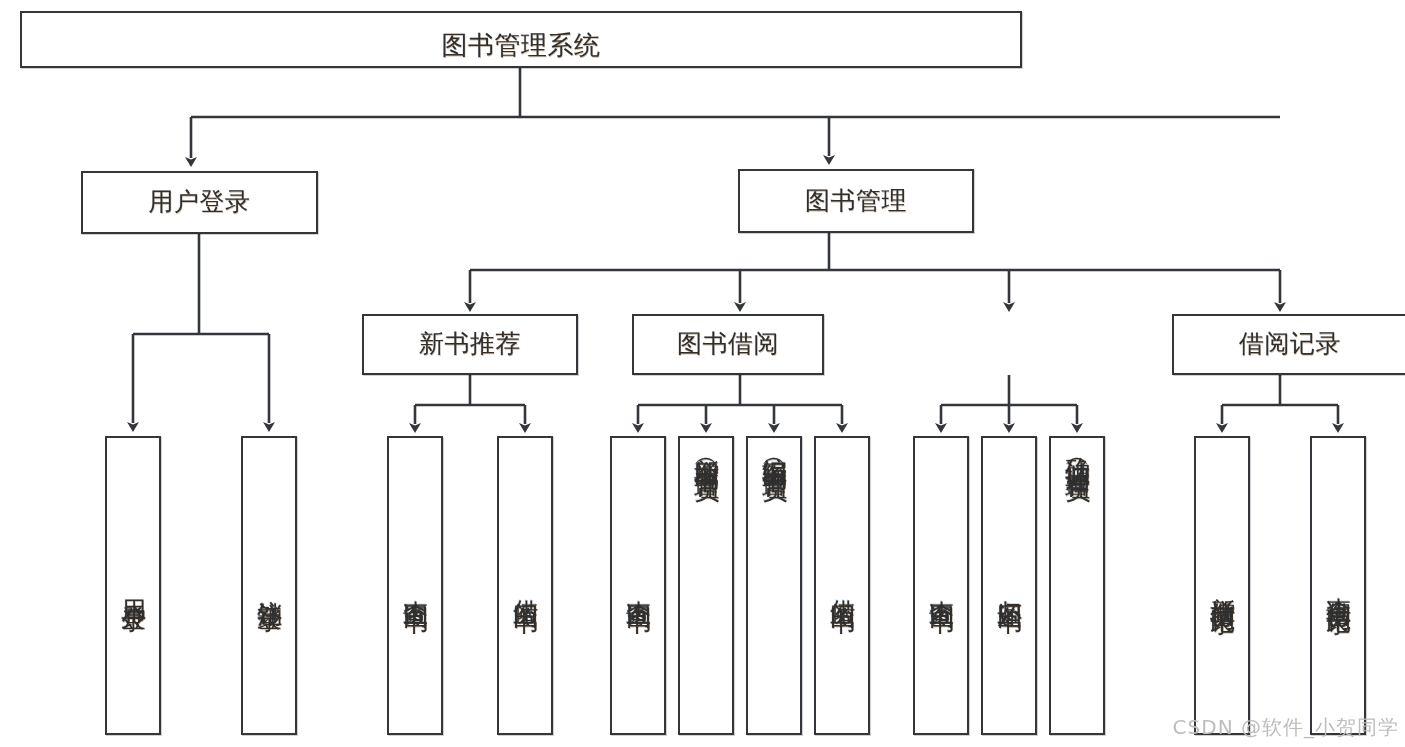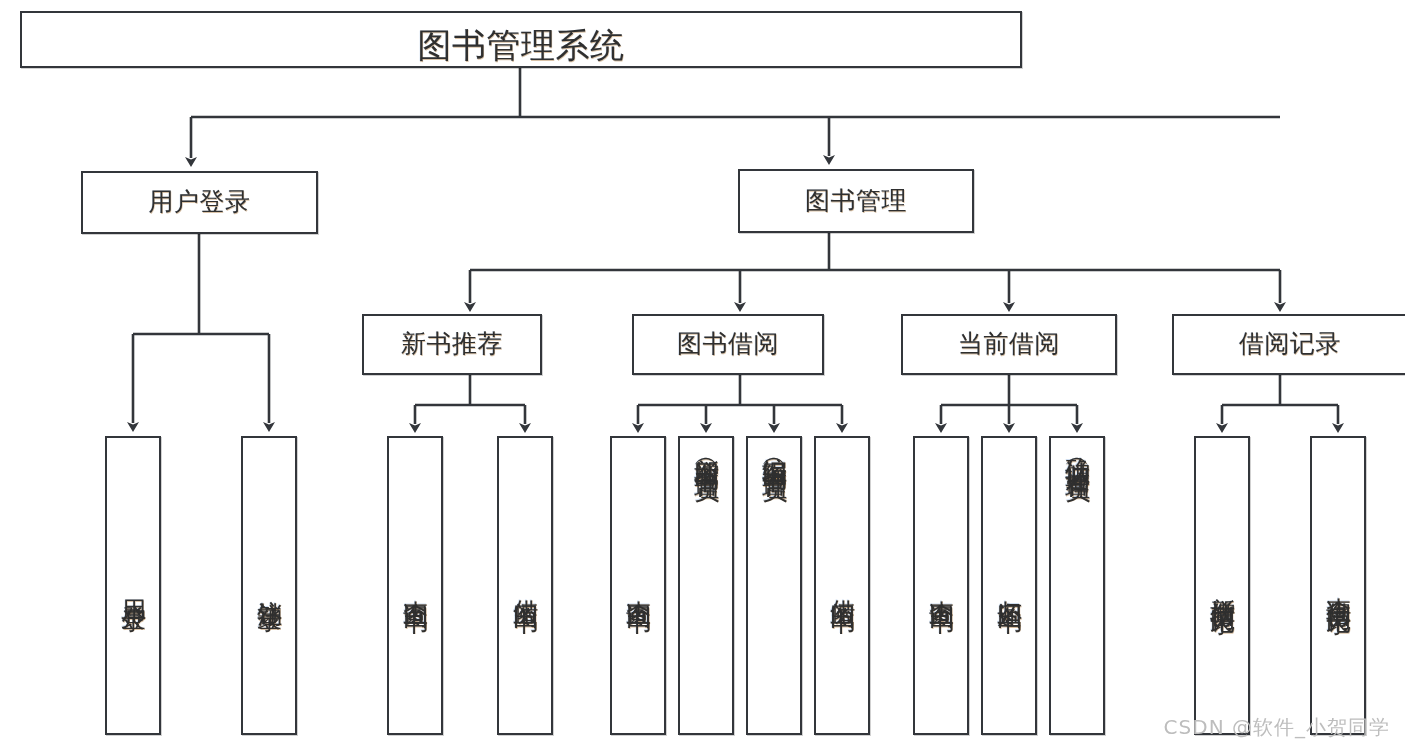--- a/index.html
+++ b/index.html
@@ -54,24 +54,24 @@
   .node.vert .lbl {
     writing-mode: vertical-rl;
     text-orientation: upright;
     font-size: 25px;
     letter-spacing: 3px;
     white-space: nowrap;
   }
   .node.vert.center-v {
     align-items: center;
   }
-  #root-node .lbl { font-size: 34px; margin-top: 12px; }
+  #root-node .lbl { font-size: 26px; margin-top: 12px; }
   .watermark {
     position: absolute;
-    right: 15px;
+    right: 6px;
     bottom: 6px;
     font-size: 20px;
     color: #bdbdbd;
     letter-spacing: 1px;
     white-space: nowrap;
   }
 </style>
 </head>
 <body>
 
@@ -131,28 +131,25 @@
     <span class="lbl">图书管理系统</span>
   </div>
 
   <div class="node horiz" style="left:81px; top:171px; width:237px; height:63px;">
     <span class="lbl">用户登录</span>
   </div>
   <div class="node horiz" style="left:738px; top:169px; width:236px; height:64px;">
     <span class="lbl">图书管理</span>
   </div>
 
-  <div class="node horiz" style="left:362px; top:314px; width:180px; height:61px;">
+  <div class="node horiz" style="left:362px; top:314px; width:216px; height:61px;">
     <span class="lbl">新书推荐</span>
   </div>
   <div class="node horiz" style="left:632px; top:314px; width:192px; height:61px;">
     <span class="lbl">图书借阅</span>
-  </div>
-  <div class="node horiz" style="left:901px; top:314px; width:216px; height:61px;">
-    <span class="lbl">当前借阅</span>
   </div>
   <div class="node horiz" style="left:1172px; top:314px; width:236px; height:61px;">
     <span class="lbl">借阅记录</span>
   </div>
 
   <div class="node vert center-v" style="left:105px; top:436px; width:56px; height:299px;">
     <span class="lbl">用户登录</span>
   </div>
   <div class="node vert center-v" style="left:241px; top:436px; width:56px; height:299px;">
     <span class="lbl">注销登录</span>

